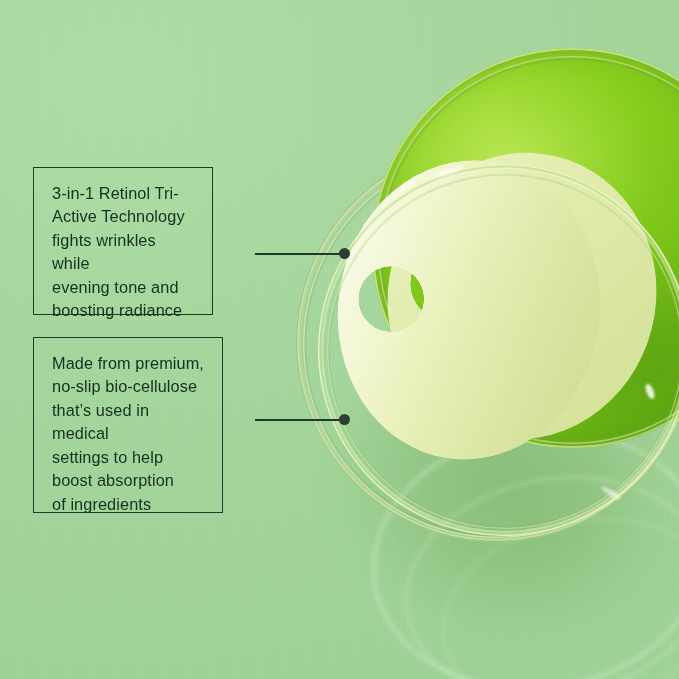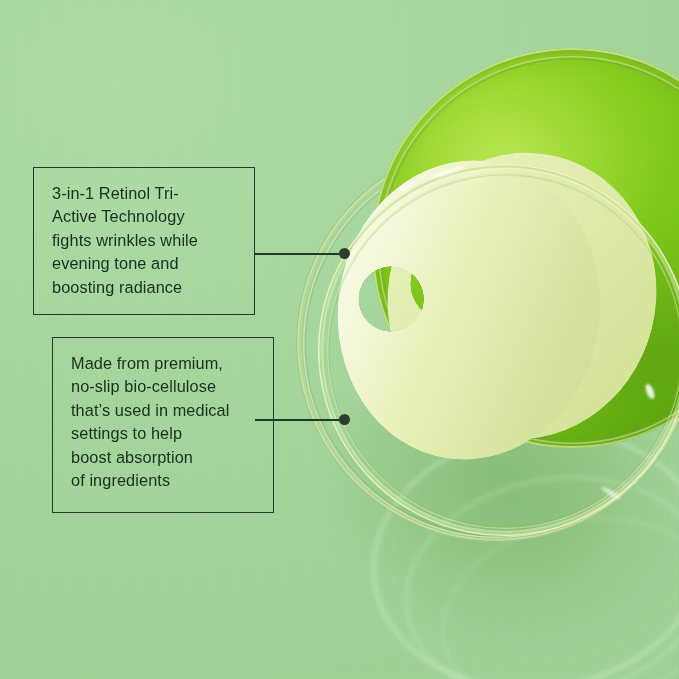--- a/index.html
+++ b/index.html
@@ -254,22 +254,22 @@
     padding: 14px 16px 12px 18px;
   }
   .callout p {
     margin: 0;
     font-size: 16.3px;
     line-height: 1.44;
     letter-spacing: .1px;
     color: #16301f;
     white-space: pre-line;
   }
-  #callout-1 { left: 33px; top: 167px; width: 222px; height: 148px; }
-  #callout-2 { left: 33px; top: 337px; width: 222px; height: 176px; margin-left: 19px; }
+  #callout-1 { left: 33px; top: 167px; width: 180px; height: 148px; }
+  #callout-2 { left: 33px; top: 337px; width: 190px; height: 176px; }
 
   .leader {
     position: absolute;
     height: 1.7px;
     background: #1f3a27;
   }
   #leader-1 { left: 255px; top: 253px; width: 86px; }
   #leader-2 { left: 255px; top: 419px; width: 86px; }
 
   .leader-dot {

